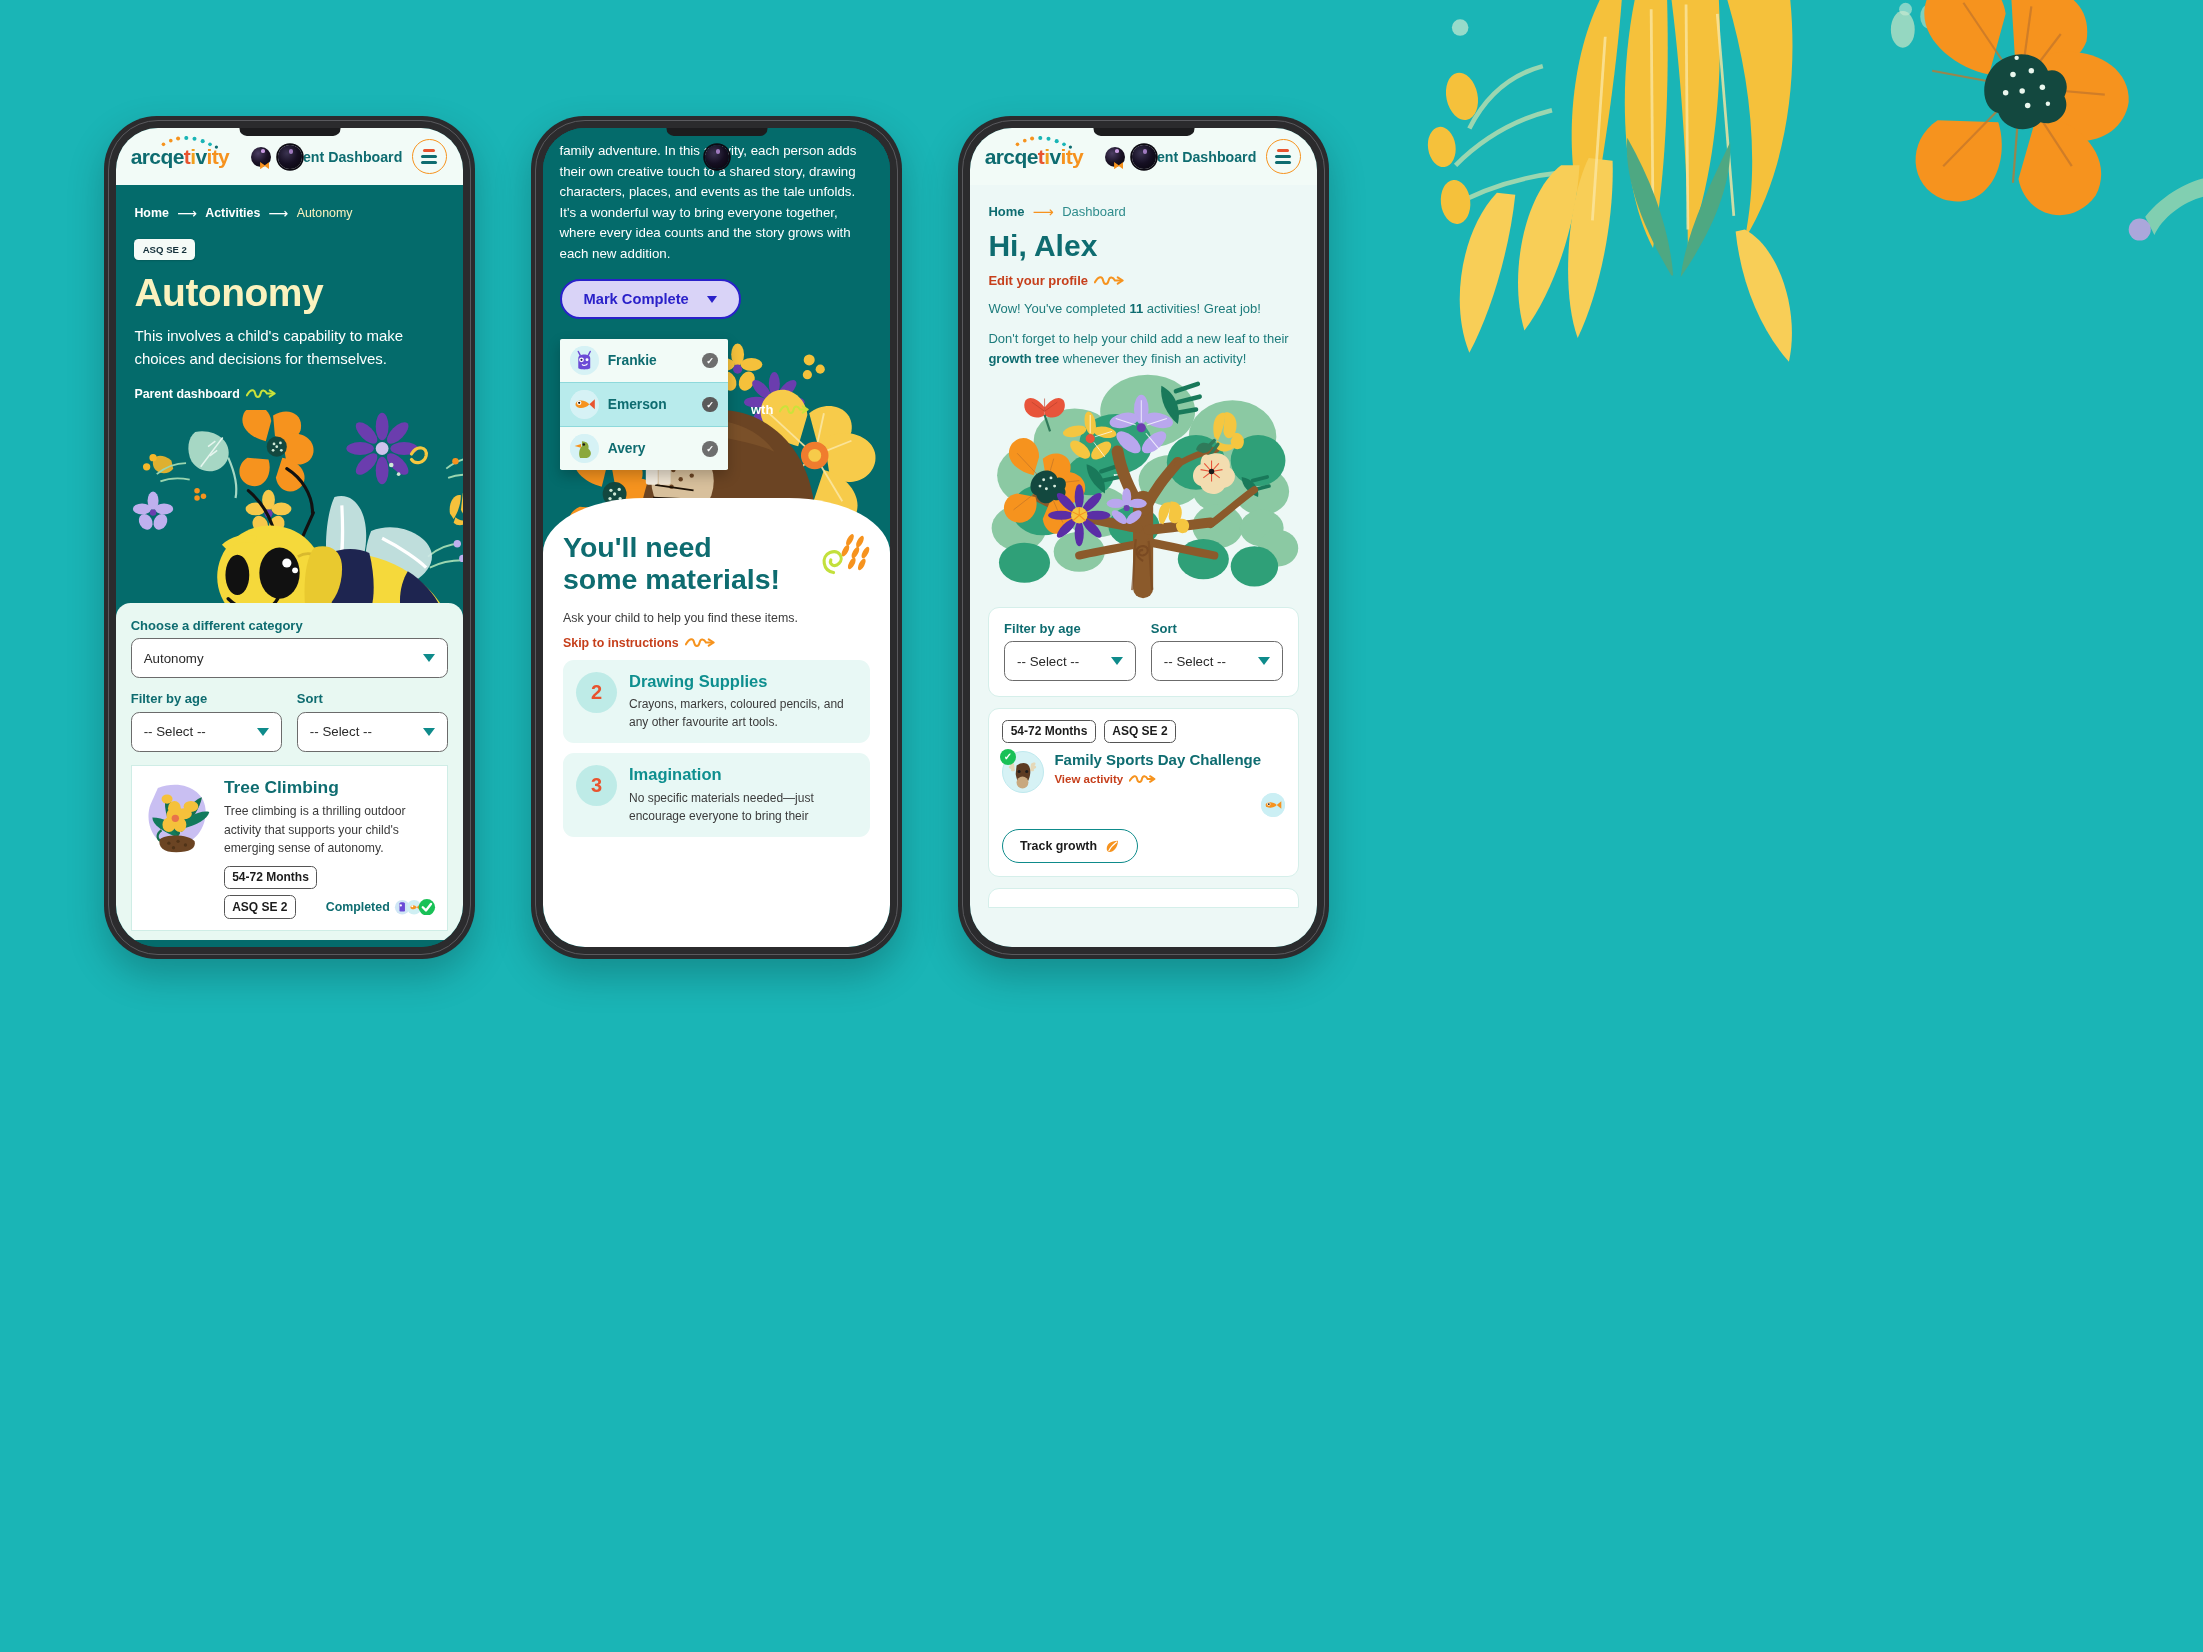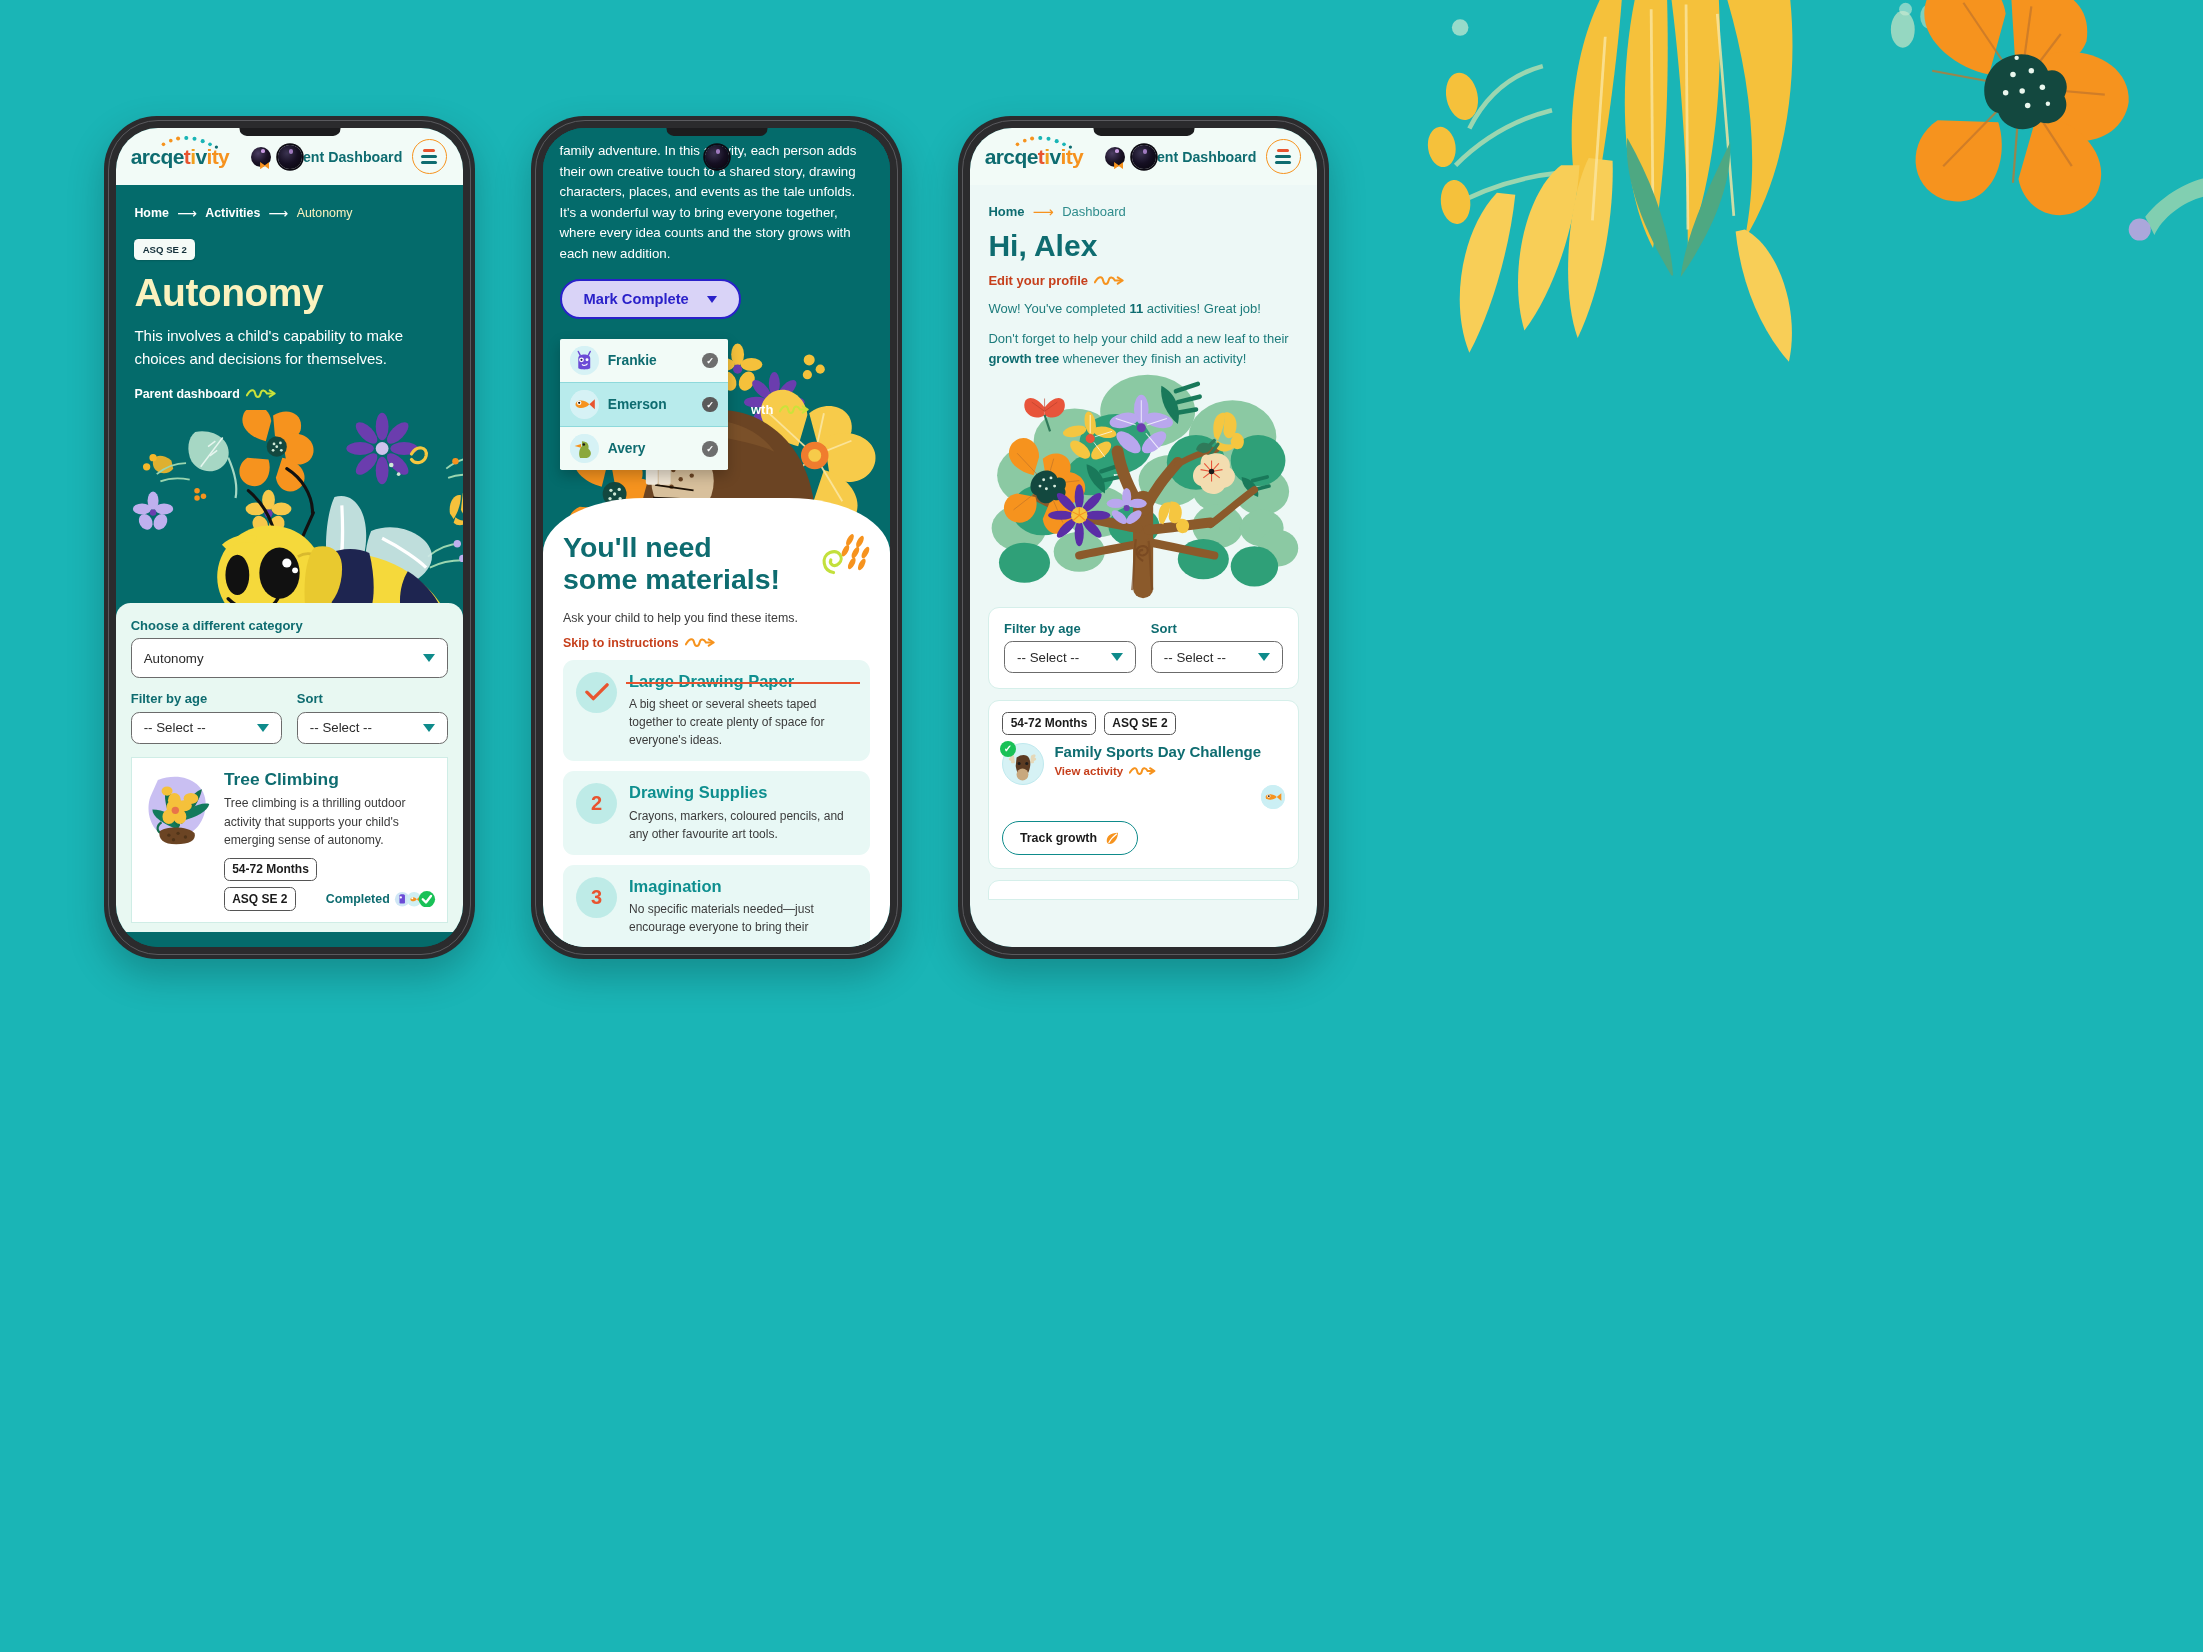--- a/index.html
+++ b/index.html
@@ -108,21 +108,21 @@
     background:#fff; border:1.2px solid #6b6b6b; border-radius:8.3px;
     height:40px; display:flex; align-items:center; padding:0 12px;
     font-size:13.3px; color:#2a2a2a; position:relative;
   }
   .select .caret{
     margin-left:auto; width:0;height:0;border-left:6.4px solid transparent;
     border-right:6.4px solid transparent;border-top:8.3px solid #0E8B8B;
   }
   .row2{ display:flex; gap:14.7px; margin-top:13px; }
   .row2 > div{ flex:1; }
-  .row2 .select{ height:32px; }
+  .row2 .select{ height:40px; }
 
   
   .act-card{
     background:#fff; border:1.4px solid #CFEDE6; border-radius:0;
     margin-top:13px; padding:11px; display:flex; gap:9.2px;
   }
   .act-thumb{ width:72px; height:79px; flex:none; }
   .act-title{ color:#0E6C70; font-size:17.4px; font-weight:800; }
   .act-desc{ color:#3b3b3b; font-size:12.2px; line-height:1.5; margin-top:4.6px; }
   .tag{
@@ -747,31 +747,20 @@
         </div>
         <div class="mat-sub">Ask your child to help you find these items.</div>
         <div class="skip">
           <span>Skip to instructions</span>
           <svg width="31" height="11" viewBox="0 0 34 12">
             <path d="M1 8 C5 1 9 1 10 6 C11 11 15 11 16 6 C17 1 21 2 23 6 L30 6" stroke="#F6931E" stroke-width="2.2" fill="none" stroke-linecap="round"></path>
             <path d="M26 2.5 L31.5 6 L26 9.5" stroke="#F6931E" stroke-width="2.2" fill="none" stroke-linecap="round" stroke-linejoin="round"></path>
           </svg>
         </div>
 
-        <div class="mat-item">
-          <div class="mat-bub">
-            <svg width="24" height="18.4" viewBox="0 0 26 20">
-                <path d="M2 10 L9 17 L24 2" stroke="#E8542F" stroke-width="3.6" fill="none" stroke-linecap="round" stroke-linejoin="round"></path>
-              </svg>
-          </div>
-          <div>
-            <div class="mat-t struck">Large Drawing Paper</div>
-            <div class="mat-d">A big sheet or several sheets taped together to create plenty of space for everyone's ideas.</div>
-          </div>
-        </div>
 
         <div class="mat-item">
           <div class="mat-bub">2</div>
           <div>
             <div class="mat-t">Drawing Supplies</div>
             <div class="mat-d">Crayons, markers, coloured pencils, and any other favourite art tools.</div>
           </div>
         </div>
 
         <div class="mat-item">

